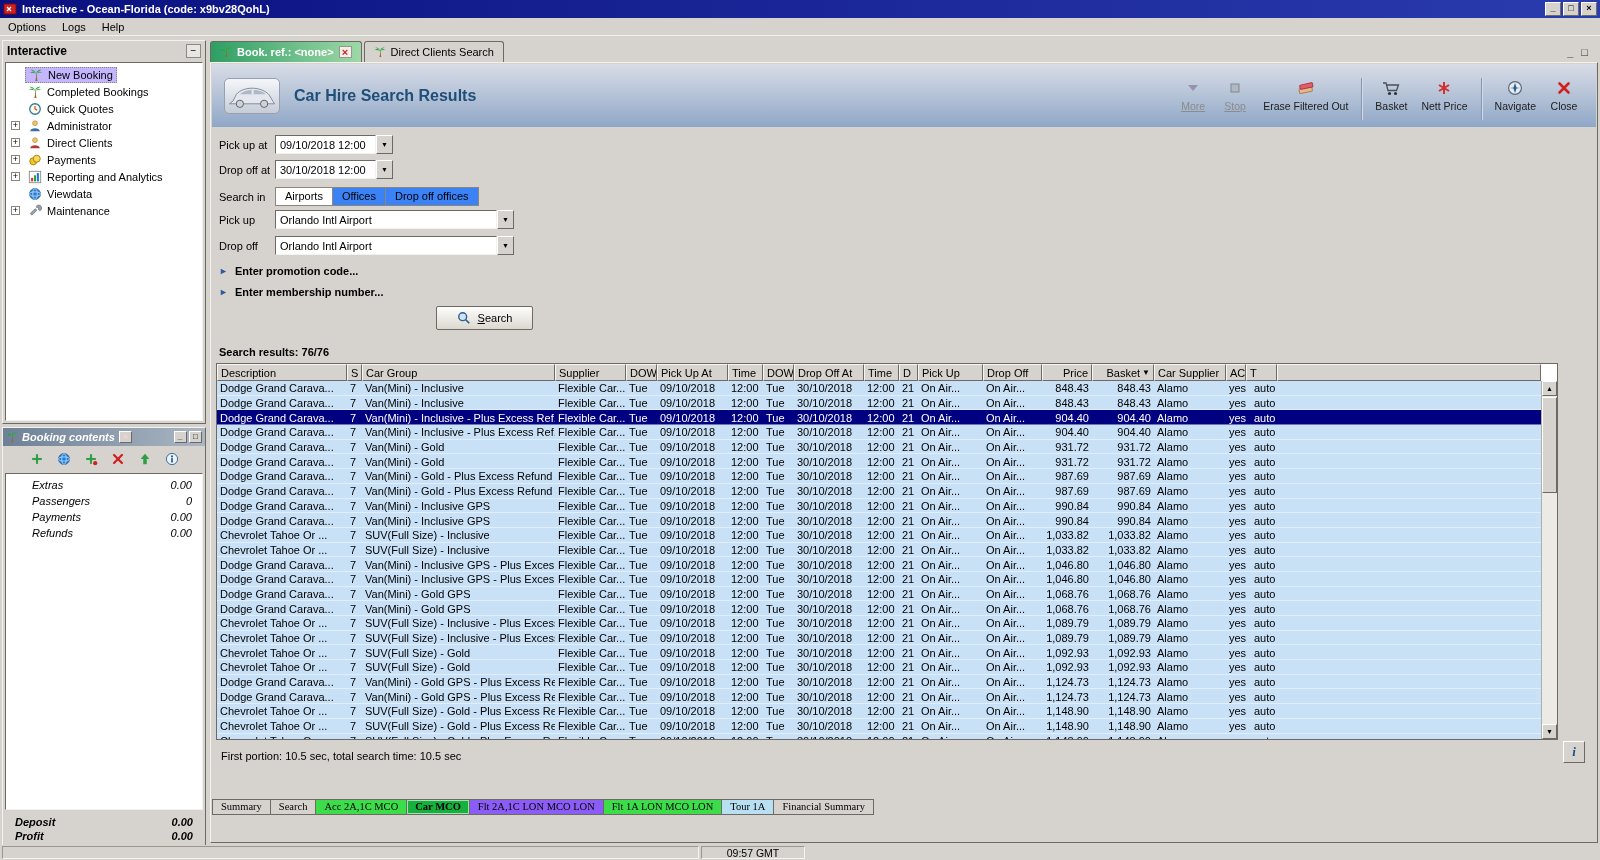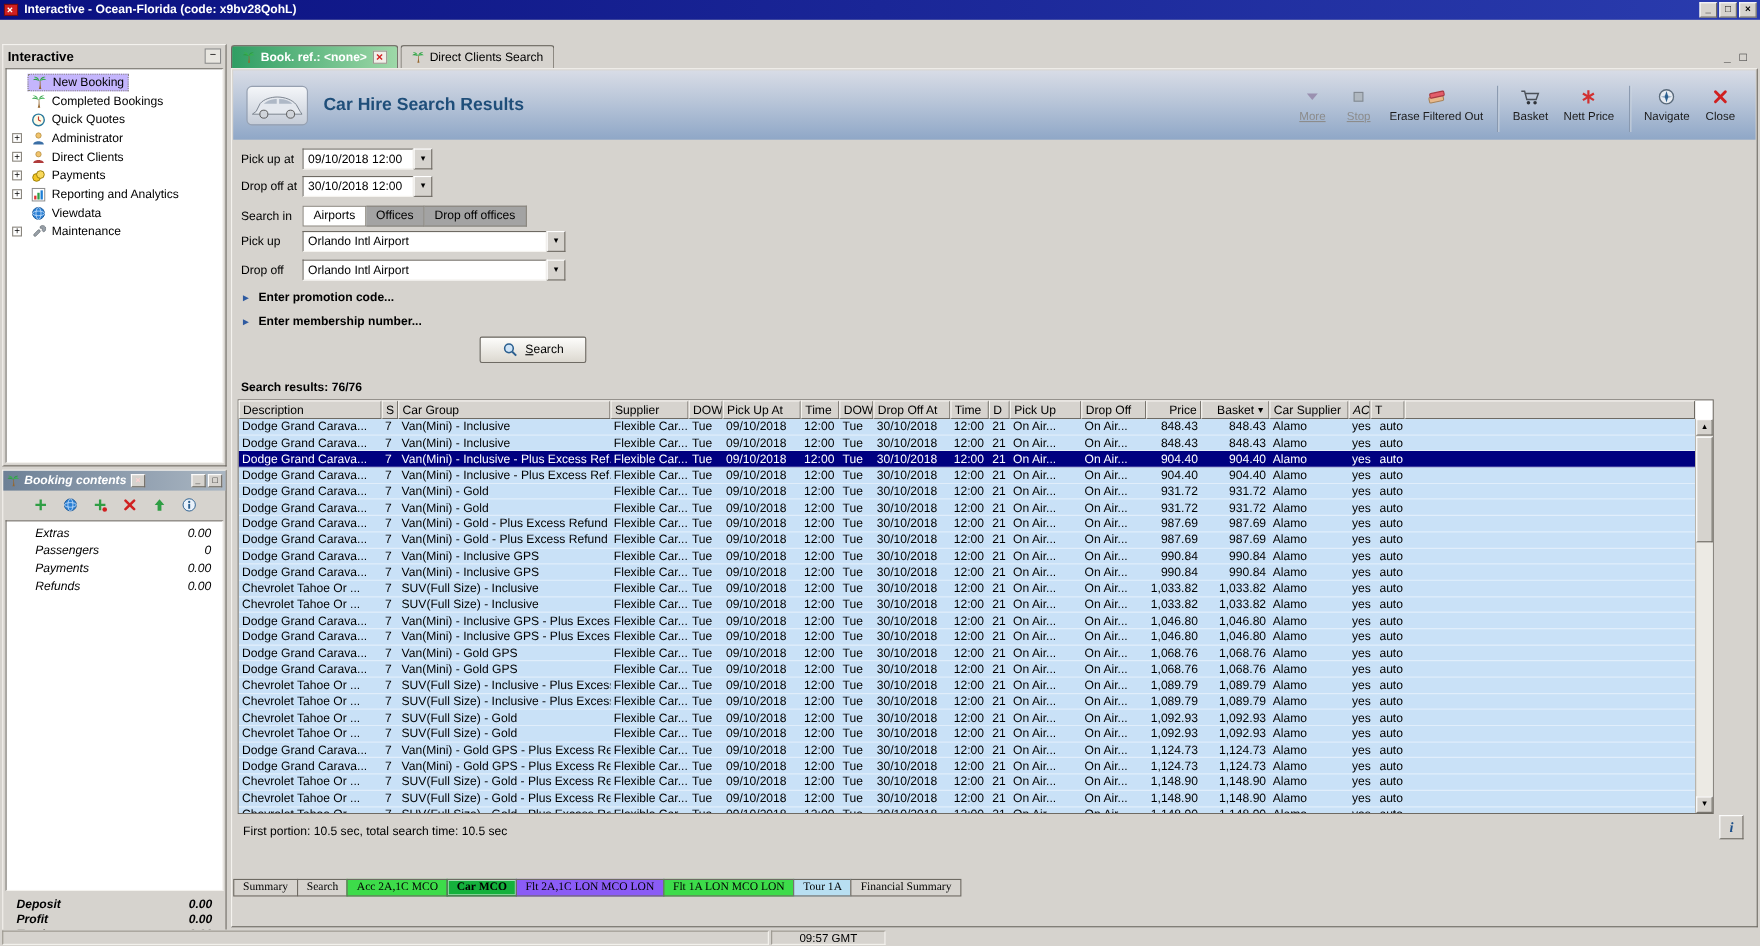--- a/index.html
+++ b/index.html
@@ -82,21 +82,21 @@
 
   
   .form-row { position:absolute; left:8px; display:flex; align-items:center; }
   .f-label { width:56px; flex:none; }
   .combo { display:flex; }
   .combo-text { background:#fff; border:1px solid; border-color:#6e6a63 #f4f2ee #f4f2ee #6e6a63;
     height:19px; display:flex; align-items:center; padding:0 4px; }
   .combo-btn { width:17px; height:19px; background:#d6d3ce; border:1px solid;
     border-color:#fff #6e6a63 #6e6a63 #fff; font-size:7px; display:flex; align-items:center; justify-content:center; }
   .mini-tabs { display:flex; align-items:flex-end; }
-  .mini-tab { padding:2px 9px 3px; border:1px solid #8a867e; border-left:none; background:#a3a3a3; }
+  .mini-tab { padding:2px 9px 3px; border:1px solid #8a867e; border-left:none; background:#3b82f6; }
   .mini-tab.active { background:#fff; border-left:1px solid #8a867e; }
   .disclosure { position:absolute; left:8px; display:flex; align-items:center; gap:7px; font-weight:bold; }
   .disc-arrow { color:#2e5aa0; font-size:9px; }
   .search-btn { position:absolute; left:225px; width:97px; height:24px;
     background:linear-gradient(180deg,#fdfdfb,#dcd8d0); border:1px solid #6e6a63; border-radius:2px;
     display:flex; align-items:center; justify-content:center; gap:7px; }
   .search-label::first-letter { text-decoration:underline; }
 
   .results-label { position:absolute; left:8px; top:283px; font-weight:bold; }
 
@@ -254,20 +254,25 @@
         <use href="#g-appicon"></use>
       </svg>
     <span>Interactive - Ocean-Florida (code: x9bv28QohL)</span>
     <span class="winbtns">
       <span class="winbtn">_</span>
       <span class="winbtn">□</span>
       <span class="winbtn">×</span>
     </span>
   </div>
 
+  <div class="menubar">
+    <span class="menu-item">Options</span>
+    <span class="menu-item">Logs</span>
+    <span class="menu-item">Help</span>
+  </div>
 
   <div class="panel" id="interactive-panel">
     <div class="ip-header">
       <span>Interactive</span>
       <span class="collapse-btn">−</span>
     </div>
     <div class="tree">
       <div class="tree-item selected">
         <span class="expander empty"></span>
         <span class="ti-body">
@@ -585,21 +590,21 @@
           <div class="th" style="width: 35px;">Time</div>
           <div class="th" style="width: 31px;">DOW</div>
           <div class="th" style="width: 70px;">Drop Off At</div>
           <div class="th" style="width: 35px;">Time</div>
           <div class="th" style="width: 19px;">D</div>
           <div class="th" style="width: 65px;">Pick Up</div>
           <div class="th" style="width: 59px;">Drop Off</div>
           <div class="th r" style="width: 50px;">Price</div>
           <div class="th r" style="width: 62px;">Basket<span class="sort">▼</span></div>
           <div class="th" style="width: 72px;">Car Supplier</div>
-          <div class="th" style="width: 20px; font-style: italic;">AC</div>
+          <div class="th" style="width: 20px;">AC</div>
           <div class="th" style="width: 31px;">T</div>
           <div class="th fill"></div>
         </div>
       <div class="tbody">
           <div class="tr">
             <div class="td" style="width: 130px;">Dodge Grand Carava...</div>
             <div class="td" style="width: 15px;">7</div>
             <div class="td" style="width: 193px;">Van(Mini) - Inclusive</div>
             <div class="td" style="width: 71px;">Flexible Car...</div>
             <div class="td" style="width: 31px;">Tue</div>

